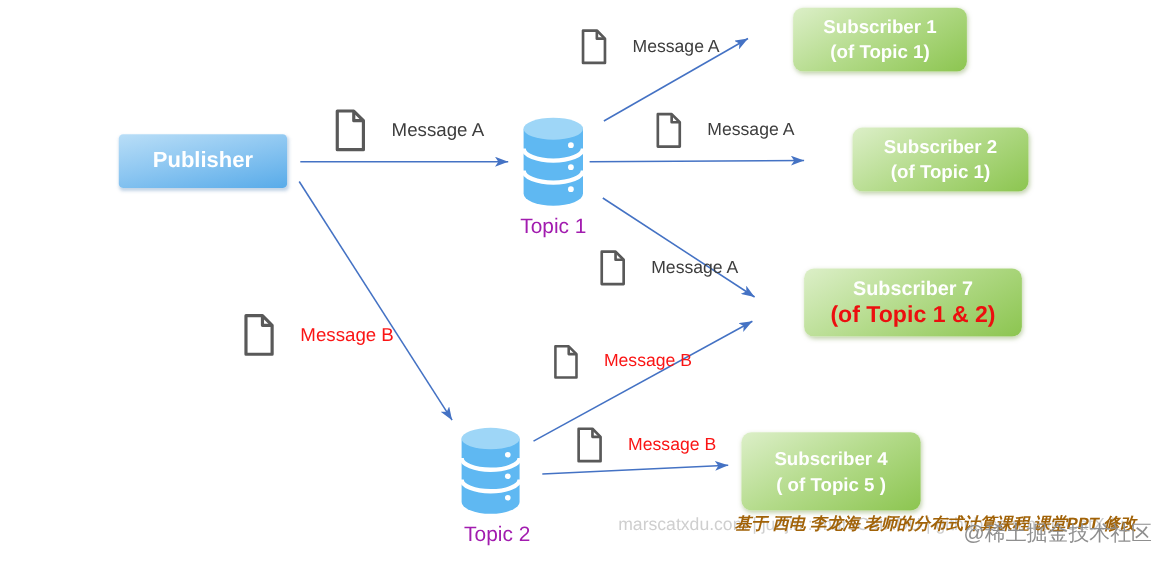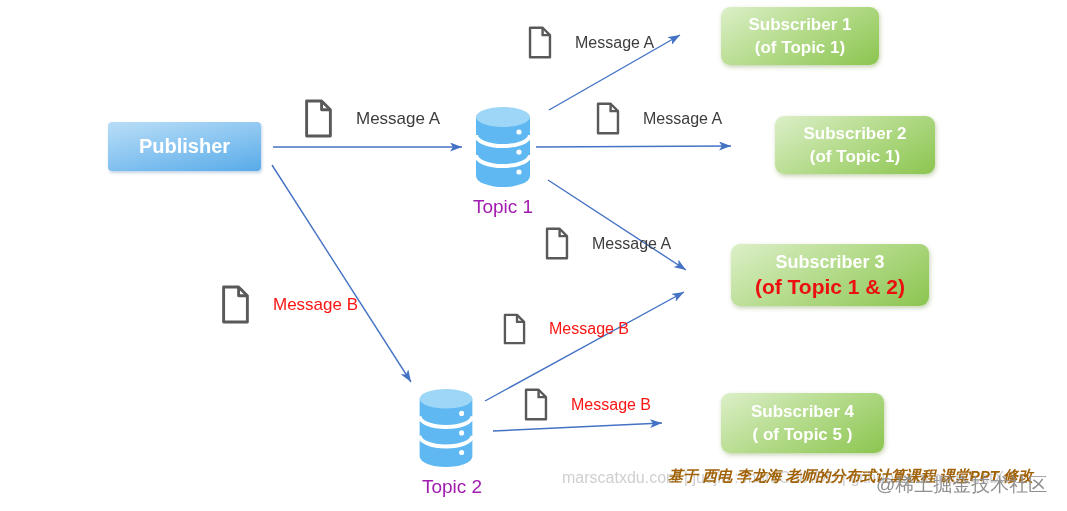--- a/index.html
+++ b/index.html
@@ -92,24 +92,24 @@
 
   <div class="subbox" style="left:681px;top:7px;width:158px;height:58px;">
     <div>Subscriber 1</div>
     <div>(of Topic 1)</div>
   </div>
   <div class="subbox" style="left:735px;top:116px;width:160px;height:58px;">
     <div>Subscriber 2</div>
     <div>(of Topic 1)</div>
   </div>
   <div class="subbox" style="left:691px;top:244px;width:198px;height:62px;">
-    <div style="font-size:18px;">Subscriber 3</div>
+    <div style="font-size:18px;">Subscriber 7</div>
     <div class="red">(of Topic 1 &amp; 2)</div>
   </div>
-  <div class="subbox" style="left:681px;top:393px;width:163px;height:60px;">
+  <div class="subbox" style="left:634px;top:393px;width:163px;height:71px;">
     <div>Subscriber 4</div>
     <div>( of Topic 5 )</div>
   </div>
 
   <div class="msg big" style="left:303px;top:98px;">
     <svg width="31" height="41" viewBox="0 0 30 39">
       <path d="M3.5 2.5 H18 L26.5 11 V36.5 H3.5 Z" fill="#ffffff" stroke="#595959" stroke-width="2.8" stroke-linejoin="round"></path>
       <path d="M18 2.5 V11 H26.5" fill="none" stroke="#595959" stroke-width="2.8" stroke-linejoin="round"></path>
     </svg>
     <span class="label-a">Message A</span>

